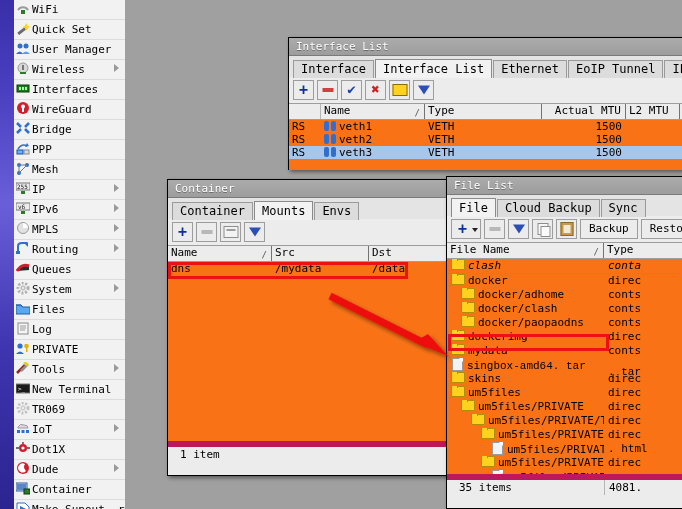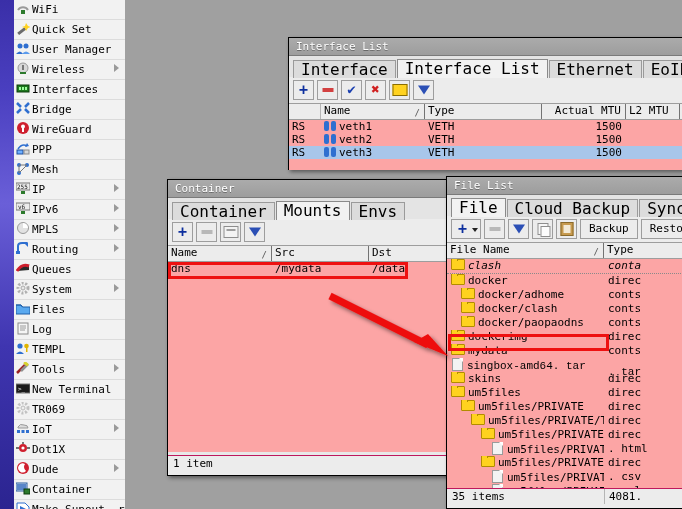--- a/index.html
+++ b/index.html
@@ -53,21 +53,21 @@
     height:17px;line-height:17px;
     background:linear-gradient(180deg,#ababab 0%,#9d9d9d 100%);
     color:#ffffff;font-size:11px;padding-left:7px;
     border-bottom:1px solid #7a7a7a;
     text-shadow:0 1px 0 rgba(0,0,0,.35);
   }
   .tabbar{height:21px;background:#e4e4e4;padding-left:4px;padding-top:3px;box-sizing:border-box;white-space:nowrap;}
   .tab{
     display:inline-block;height:18px;line-height:17px;padding:0 7px;
     background:#dcdcdc;border:1px solid #9a9a9a;border-bottom:none;
-    font-size:16px;margin-right:1px;box-sizing:border-box;
+    font-size:12px;margin-right:1px;box-sizing:border-box;
     vertical-align:bottom;
   }
   .tab.active{background:#f2f2f2;height:19px;line-height:18px;border-color:#8a8a8a;}
   .toolbar{height:26px;background:#ececec;padding:3px 0 0 4px;box-sizing:border-box;white-space:nowrap;}
   .tbtn{
     display:inline-block;width:21px;height:20px;background:#ececec;
     border:1px solid #9d9d9d;margin-right:3px;position:relative;
     box-sizing:border-box;vertical-align:top;
   }
   .tbtn.wide{width:30px;}
@@ -75,28 +75,28 @@
   .grid-head{
     height:15px;background:#ececec;border-top:1px solid #9d9d9d;
     border-bottom:1px solid #9d9d9d;position:relative;font-size:11px;
   }
   .gh{
     position:absolute;top:0;height:15px;line-height:14px;
     border-right:1px solid #737373;padding-left:3px;box-sizing:border-box;
     white-space:nowrap;overflow:hidden;
   }
   .gh .sortarr{position:absolute;right:4px;top:2px;font-size:9px;color:#555;}
-  .grid-body{position:relative;background:#fca5a5;overflow:hidden;}
+  .grid-body{position:relative;background:#f97316;overflow:hidden;}
   .row{position:relative;height:13px;line-height:13px;font-size:11px;white-space:nowrap;}
   .row.sel{background:#a8c6ea;}
   .cell{position:absolute;top:0;height:13px;overflow:hidden;white-space:nowrap;padding-left:3px;box-sizing:border-box;}
   .statusbar{
-    position:absolute;left:0;bottom:0;height:20px;line-height:15px;width:100%;
-    background:#ececec;border-top:1px solid #be185d;font-size:11px;
-    padding-left:5px;box-sizing:border-box;
+    position:absolute;left:0;bottom:0;height:34px;line-height:15px;width:100%;
+    background:#ececec;border-top:6px solid #be185d;font-size:11px;
+    padding-left:12px;box-sizing:border-box;
   }
 
   
   .folder{
     display:inline-block;width:12px;height:9px;vertical-align:-1px;margin-right:3px;
     background:#ffd21f;border:1px solid #b28c00;border-radius:0 1px 1px 1px;position:relative;
   }
   .folder:before{content:"";position:absolute;left:-1px;top:-3px;width:5px;height:3px;background:#ffd21f;border:1px solid #b28c00;border-bottom:none;border-radius:1px 1px 0 0;}
   .filegl{
     display:inline-block;width:9px;height:11px;vertical-align:-2px;margin-right:4px;margin-left:1px;
@@ -159,27 +159,27 @@
             <rect x="6" y="3" width="2" height="5" fill="#777"></rect>
             <rect x="4" y="10" width="6" height="2" fill="#2d7a2d"></rect>
           </svg></span><span class="mlabel">Wireless</span><span class="arr"></span></div>
       <div class="menu-item"><span class="ico"><svg width="14" height="13">
             <rect x="1" y="3" width="12" height="7" fill="#1f7a1f" stroke="#0c3d0c"></rect>
             <rect x="3" y="5" width="2" height="3" fill="#9cff9c"></rect>
             <rect x="6" y="5" width="2" height="3" fill="#9cff9c"></rect>
             <rect x="9" y="5" width="2" height="3" fill="#9cff9c"></rect>
           </svg></span><span class="mlabel">Interfaces</span></div>
       <div class="menu-item"><span class="ico"><svg width="14" height="13">
-            <path d="M1 1 l4 4 M13 1 l-4 4 M1 11 l4-4 M13 11 l-4-4" stroke="#2f6fd0" stroke-width="2.5"></path>
-          </svg></span><span class="mlabel">Bridge</span></div>
-      <div class="menu-item"><span class="ico"><svg width="14" height="13">
             <circle cx="7" cy="6" r="6" fill="#cf1f2e"></circle>
             <circle cx="7" cy="4.5" r="2" fill="#fff"></circle>
             <rect x="6" y="6" width="2" height="4" fill="#fff"></rect>
           </svg></span><span class="mlabel">WireGuard</span></div>
+      <div class="menu-item"><span class="ico"><svg width="14" height="13">
+            <path d="M1 1 l4 4 M13 1 l-4 4 M1 11 l4-4 M13 11 l-4-4" stroke="#2f6fd0" stroke-width="2.5"></path>
+          </svg></span><span class="mlabel">Bridge</span></div>
       <div class="menu-item"><span class="ico"><svg width="14" height="13">
             <path d="M2 7 q4-6 9-3" stroke="#2f6fd0" stroke-width="1.6" fill="none"></path>
             <polygon points="11,1 13,4 9,5" fill="#2f6fd0"></polygon>
             <rect x="1" y="8" width="6" height="4" fill="#6fb0ff" stroke="#1f4f9e"></rect>
             <rect x="8" y="8" width="5" height="4" fill="#d8d8d8" stroke="#8a8a8a"></rect>
           </svg></span><span class="mlabel">PPP</span></div>
       <div class="menu-item"><span class="ico"><svg width="14" height="13">
             <circle cx="3" cy="3" r="2" fill="#2f6fd0"></circle>
             <circle cx="11" cy="3" r="2" fill="#2f6fd0"></circle>
             <circle cx="3" cy="11" r="2" fill="#2f6fd0"></circle>
@@ -218,21 +218,21 @@
           </svg></span><span class="mlabel">Files</span></div>
       <div class="menu-item"><span class="ico"><svg width="14" height="13">
             <rect x="2" y="1" width="10" height="11" fill="#f5f5f5" stroke="#8a8a8a"></rect>
             <path d="M4 4 h6 M4 6 h6 M4 8 h5" stroke="#9a9a9a"></path>
           </svg></span><span class="mlabel">Log</span></div>
       <div class="menu-item"><span class="ico"><svg width="14" height="13">
             <circle cx="4" cy="4" r="2.6" fill="#2f6fd0"></circle>
             <path d="M0 12 q4-5 8 0z" fill="#2f6fd0"></path>
             <circle cx="10.5" cy="4" r="2.3" fill="#e0b400"></circle>
             <rect x="10" y="6" width="1.5" height="4" fill="#e0b400"></rect>
-          </svg></span><span class="mlabel">TEMPL</span></div>
+          </svg></span><span class="mlabel">PRIVATE</span></div>
       <div class="menu-item"><span class="ico"><svg width="14" height="13">
             <path d="M1 11 L9 3" stroke="#9a2222" stroke-width="2.5"></path>
             <path d="M12 2 L5 9" stroke="#8f8f8f" stroke-width="2.5"></path>
             <rect x="8" y="0" width="5" height="3" fill="#d8d42e" transform="rotate(40 10 1)"></rect>
           </svg></span><span class="mlabel">Tools</span><span class="arr"></span></div>
       <div class="menu-item"><span class="ico"><svg width="14" height="13">
             <rect x="0" y="2" width="14" height="9" fill="#1a1a1a" stroke="#777"></rect>
             <text x="2" y="9" font-size="6" font-family="monospace" fill="#fff">&gt;_</text>
           </svg></span><span class="mlabel">New Terminal</span></div>
       <div class="menu-item"><span class="ico"><svg width="14" height="13">

